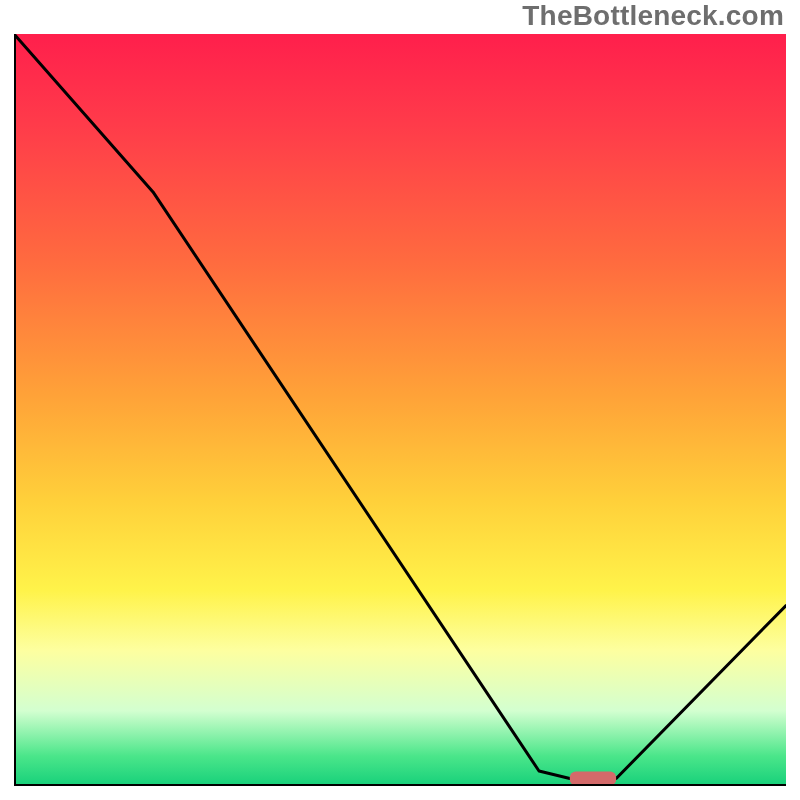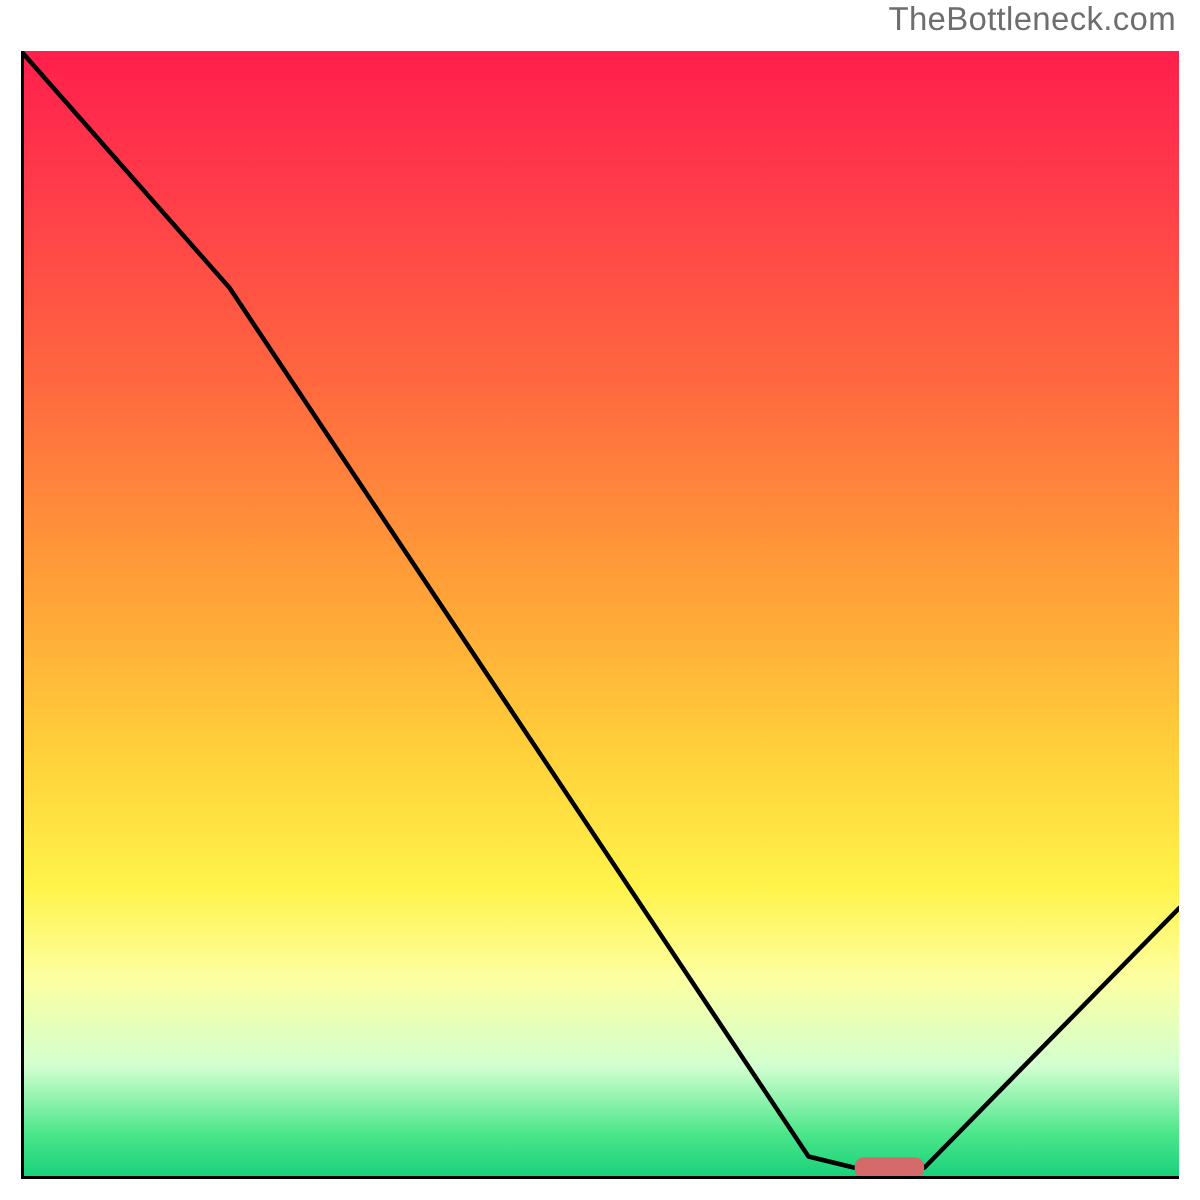--- a/index.html
+++ b/index.html
@@ -13,22 +13,22 @@
   }
   .wrap {
     position: relative;
     width: 800px;
     height: 800px;
   }
   .watermark {
     position: absolute;
     top: 0;
     right: 16px;
-    font-size: 22px;
-    font-weight: 400;
+    font-size: 28px;
+    font-weight: 700;
     color: #6e6e6e;
     letter-spacing: 0.2px;
   }
   .plot {
     position: absolute;
     left: 14px;
     top: 34px;
     width: 772px;
     height: 752px;
     background: linear-gradient(

